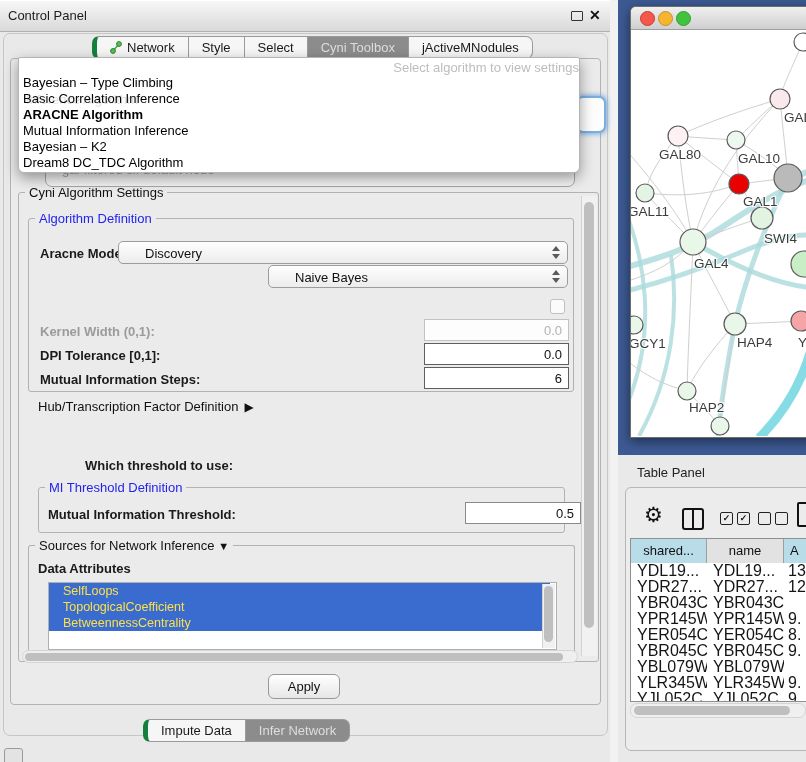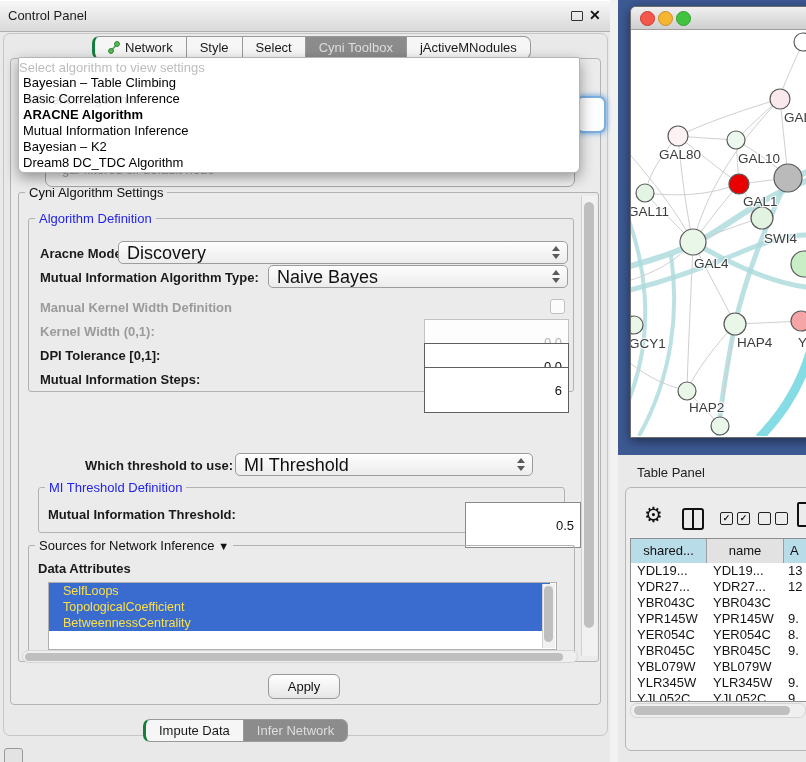--- a/index.html
+++ b/index.html
@@ -12,53 +12,53 @@
             border-bottom:1px solid #b0b0b0;border-top:1px solid #fff}
   .titlebar .t{left:8px;top:7px;font-size:13px;color:#1c1c1c}
   .float-ico{left:571px;top:10px;width:10px;height:8px;border:1.5px solid #333;border-radius:1px}
   .close-ico{left:589px;top:6px;font-size:14px;font-weight:bold;color:#111}
   .outer-border{left:3px;top:33px;width:603px;height:701px;border:1px solid #c6c6c6;border-radius:7px}
   .tabstrip{display:flex;height:23px}
   #top-tabs{left:92px;top:36px}
   #bottom-tabs{left:143px;top:719px}
   .tab{display:flex;align-items:center;padding:0 13px;font-size:13px;color:#1a1a1a;background:#f6f6f6;
        border:1px solid #9a9a9a;border-left:none;white-space:nowrap}
-  .tab:first-child{border-left:3px solid #15803d;border-radius:7px 0 0 7px}
+  .tab:first-child{border-left:5px solid #15803d;border-radius:7px 0 0 7px}
   .tab:last-child{border-radius:0 7px 7px 0}
   .tab.sel{background:#8c8c8c;color:#dedede}
   .tab .nicon{margin-right:5px}
   .content{left:10px;top:58px;width:589px;height:645px;background:#ebebeb;border:1px solid #b3b3b3;border-radius:4px}
   
   .popup{left:18px;top:57px;width:560px;height:114px;background:#fff;border:1px solid #b4b4b4;
          border-radius:2px 2px 6px 6px;box-shadow:0 5px 14px rgba(0,0,0,.38);z-index:20;overflow:hidden}
-  .popup .ph{text-align:left;font-size:13px;color:#bdbdbd;height:15px;line-height:15px;margin-top:2px}
+  .popup .ph{text-align:right;font-size:13px;color:#bdbdbd;height:15px;line-height:15px;margin-top:2px}
   .algo-item{height:16px;line-height:16px;font-size:13px;color:#000;padding-left:4px}
   .algo-item.bold{font-weight:bold}
   .ghost{left:7px;top:34px;font-size:13px;color:rgba(110,110,110,.22)}
   .focus-frag{left:576px;top:96px;width:26px;height:33px;border:2px solid #79aede;border-radius:7px;
               background:#fdfdfd;box-shadow:0 0 5px 1px rgba(100,160,220,.85);z-index:10}
   .gal-combo{left:45px;top:155px;width:528px;height:30px;border:1px solid #a6a6a6;border-radius:7px;
              background:#f3f3f3;z-index:8;overflow:hidden}
   .gal-combo span{position:absolute;left:16px;top:6px;font-size:13px;color:#9f9f9f}
   
   .grp{border:1px solid #b2b2b2;border-radius:3px}
   .grp-title{position:absolute;top:-8px;left:6px;background:#ebebeb;padding:0 4px;font-size:13px;color:#111;white-space:nowrap}
   .grp-title.blue{color:var(--c-title-blue)}
   .grp-title.green{color:var(--c-title-green)}
   .lbl{position:absolute;font-size:13px;font-weight:bold;color:#1a1a1a;white-space:nowrap}
   .lbl.gray{color:#9b9b9b}
   .combo{position:absolute;height:23px;background:linear-gradient(#fefefe,#ececec);border:1px solid #9c9c9c;
-         border-radius:5px;font-size:18px;line-height:23px;padding-left:8px;box-sizing:border-box;color:#111}
+         border-radius:5px;font-size:13px;line-height:23px;padding-left:26px;box-sizing:border-box;color:#111}
   .spin{position:absolute;right:6px;top:3px;width:10px;height:16px}
   .spin::before{content:"";position:absolute;left:1px;top:1px;border-left:4px solid transparent;
                 border-right:4px solid transparent;border-bottom:5px solid #5a5a5a}
   .spin::after{content:"";position:absolute;left:1px;top:9px;border-left:4px solid transparent;
                border-right:4px solid transparent;border-top:5px solid #5a5a5a}
   input.field{position:absolute;height:20px;background:#fff;border:1px solid #5f5f5f;font-size:13px;
-              text-align:right;padding:12px 6px;font-family:"Liberation Sans",sans-serif;color:#111}
+              text-align:right;padding:0 6px;font-family:"Liberation Sans",sans-serif;color:#111}
   input.field.dis{border:1px solid #c2c2c2;color:#b2b2b2;background:#fdfdfd}
   input.field.mid{border:1px solid #8a8a8a}
   .chk{position:absolute;width:13px;height:13px;border:1px solid #c0c0c0;border-radius:3px;background:#fbfbfb}
   .expander{position:absolute;font-size:13px;color:#111;white-space:nowrap}
   .expander .arr{font-size:12px;margin-left:6px}
   
   .sb-v{position:absolute;background:#f1f1f1;border-left:1px solid #d2d2d2}
   .sb-thumb{position:absolute;background:#bfbfbf;border-radius:6px}
   .sb-h{position:absolute;background:#efefef;border:1px solid #d5d5d5;border-radius:7px}
   
@@ -86,21 +86,21 @@
   .ico-split{left:64px;top:53px;width:18px;height:18px;border:2.5px solid #111;border-radius:3px}
   .ico-split::after{content:"";position:absolute;left:7.5px;top:0;width:2.5px;height:18px;background:#111}
   .cbx{position:absolute;width:11px;height:11px;border:1.5px solid #222;border-radius:2px;font-size:9px;
        font-weight:bold;color:#111;text-align:center;line-height:11px}
   .ico-doc{left:179px;top:47px;width:15px;height:21px;border:2px solid #111;border-radius:2px}
   .table{left:12px;top:83px;width:176px;height:162px;border:1px solid #8f8f8f;background:#fff;overflow:hidden}
   .thead{display:flex;height:24px;font-size:13px;color:#111}
   .th{line-height:24px;text-align:center;border-right:1px solid #9e9e9e;box-sizing:border-box;overflow:hidden;white-space:nowrap}
   .th.hl{background:var(--c-header-hl)}
   .th.plain{background:#e2e2e2}
-  .trow{display:flex;height:16px;font-size:13px;color:#151515}
+  .trow{display:flex;height:16px;font-size:16px;color:#151515}
   .tcell{line-height:16px;overflow:hidden;white-space:nowrap;box-sizing:border-box;padding-left:6px}
   .c1{width:76px}.c2{width:77px}.c3{flex:1;padding-left:4px}
   .mini-ico{left:4px;top:748px;width:17px;height:16px;border:1.5px solid #9a9a9a;border-radius:3px;background:#e3e3e3}
 </style>
 </head>
 <body>
 
 <div class="abs" id="control-panel">
   <div class="abs outer-border"></div>
 
@@ -136,21 +136,21 @@
   <div class="abs content"></div>
 
   <div class="abs focus-frag"></div>
   <div class="abs gal-combo">
     <span>gal-filtered sif default node</span>
   </div>
 
   <div class="abs popup">
     <div class="ph">Select algorithm to view settings</div>
     <div id="algo-list">
-        <div class="algo-item">Bayesian – Table Climbing</div>
+        <div class="algo-item">Bayesian – Type Climbing</div>
         <div class="algo-item">Basic Correlation Inference</div>
         <div class="algo-item bold">ARACNE Algorithm</div>
         <div class="algo-item">Mutual Information Inference</div>
         <div class="algo-item">Bayesian – K2</div>
         <div class="algo-item">Dream8 DC_TDC Algorithm</div>
       </div>
     <div class="abs ghost">Inference Algorithm</div>
   </div>
 
   <div class="abs grp" style="left:18px;top:192px;width:579px;height:468px">
@@ -161,40 +161,37 @@
   </div>
 
   <div class="abs grp" style="left:28px;top:218px;width:544px;height:172px">
     <div class="grp-title blue">Algorithm Definition</div>
   </div>
   <div class="lbl" style="left:40px;top:246px">Aracne Mode:</div>
   <div class="combo" style="left:118px;top:241px;width:450px">
     <span>Discovery</span>
     <span class="spin"></span>
   </div>
-  <div class="lbl" style="left:40px;top:270px">Mutual Information Algorithm Type:</div>
   <div class="combo" style="left:268px;top:265px;width:300px">
     <span>Naive Bayes</span>
     <span class="spin"></span>
   </div>
-  <div class="lbl gray" style="left:40px;top:300px">Manual Kernel Width Definition</div>
   <div class="chk" style="left:550px;top:299px"></div>
   <div class="lbl gray" style="left:40px;top:324px">Kernel Width (0,1):</div>
   <input class="field dis" style="left: 424px; top: 319px; width: 131px;" readonly="" value="0.0">
   <div class="lbl" style="left:40px;top:348px">DPI Tolerance [0,1]:</div>
   <input class="field" style="left: 424px; top: 343px; width: 131px;" value="0.0">
   <div class="lbl" style="left:40px;top:372px">Mutual Information Steps:</div>
   <input class="field" style="left: 424px; top: 367px; width: 131px;" value="6">
 
+  <div class="expander" style="left:38px;top:399px">
+    <span>Hub/Transcription Factor Definition</span><span class="arr">▶</span>
+  </div>
 
   <div class="lbl" style="left:85px;top:458px">Which threshold to use:</div>
-  <div class="combo" style="left:235px;top:453px;width:298px">
-    <span>MI Threshold</span>
-    <span class="spin"></span>
-  </div>
   <div class="abs grp" style="left:38px;top:487px;width:525px;height:44px">
     <div class="grp-title blue">MI Threshold Definition</div>
   </div>
   <div class="lbl" style="left:48px;top:507px">Mutual Information Threshold:</div>
   <input class="field mid" style="left: 465px; top: 502px; width: 102px;" value="0.5">
 
   <div class="abs grp" style="left:28px;top:545px;width:545px;height:113px;border-bottom:none">
     <div class="grp-title">
       <span>Sources for Network Inference</span>
       <span style="font-size:11px">▼</span>

